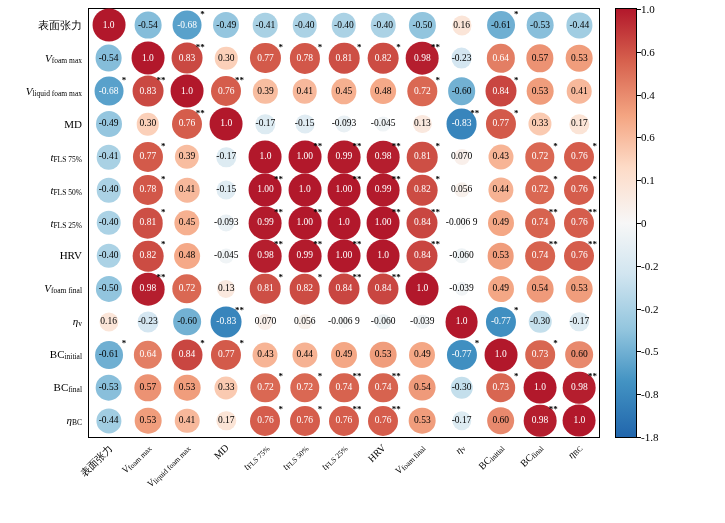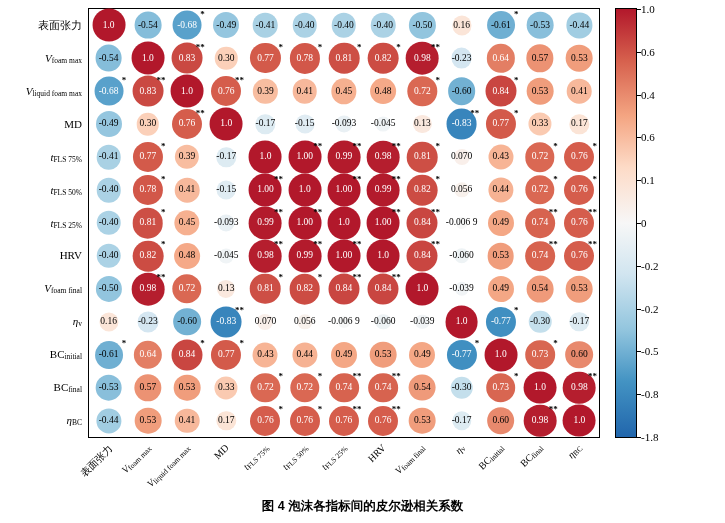--- a/index.html
+++ b/index.html
@@ -1227,14 +1227,13 @@
         <div class="cbline" style="top: 300.6px;"></div>
         <div class="cbtick" style="top: 343.4px;">-0.5</div>
         <div class="cbline" style="top: 343.4px;"></div>
         <div class="cbtick" style="top: 386.2px;">-0.8</div>
         <div class="cbline" style="top: 386.2px;"></div>
         <div class="cbtick" style="top: 429px;">-1.8</div>
         <div class="cbline" style="top: 429px;"></div>
       </div>
   </div>
 
-  <div id="caption">图 4   泡沫各指标间的皮尔逊相关系数</div>
 </div>
 
 </body></html>

